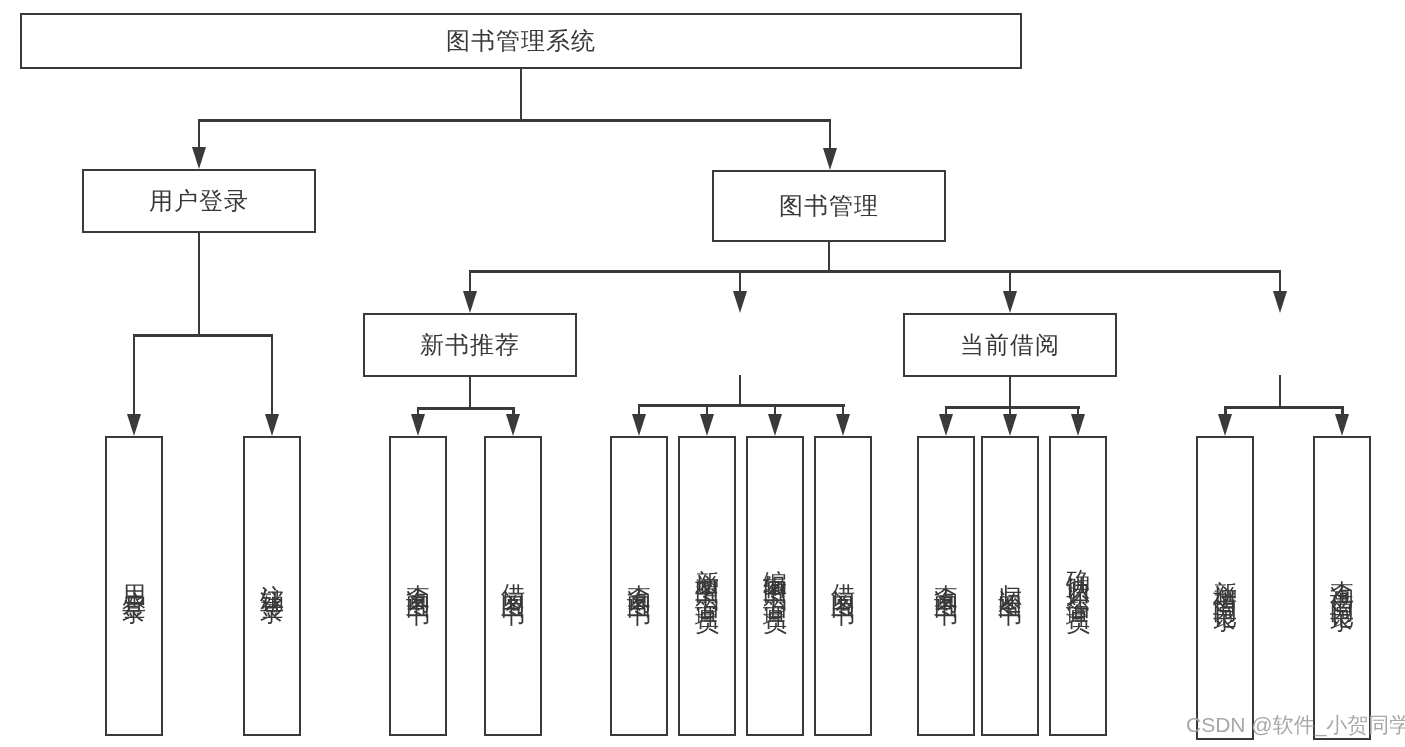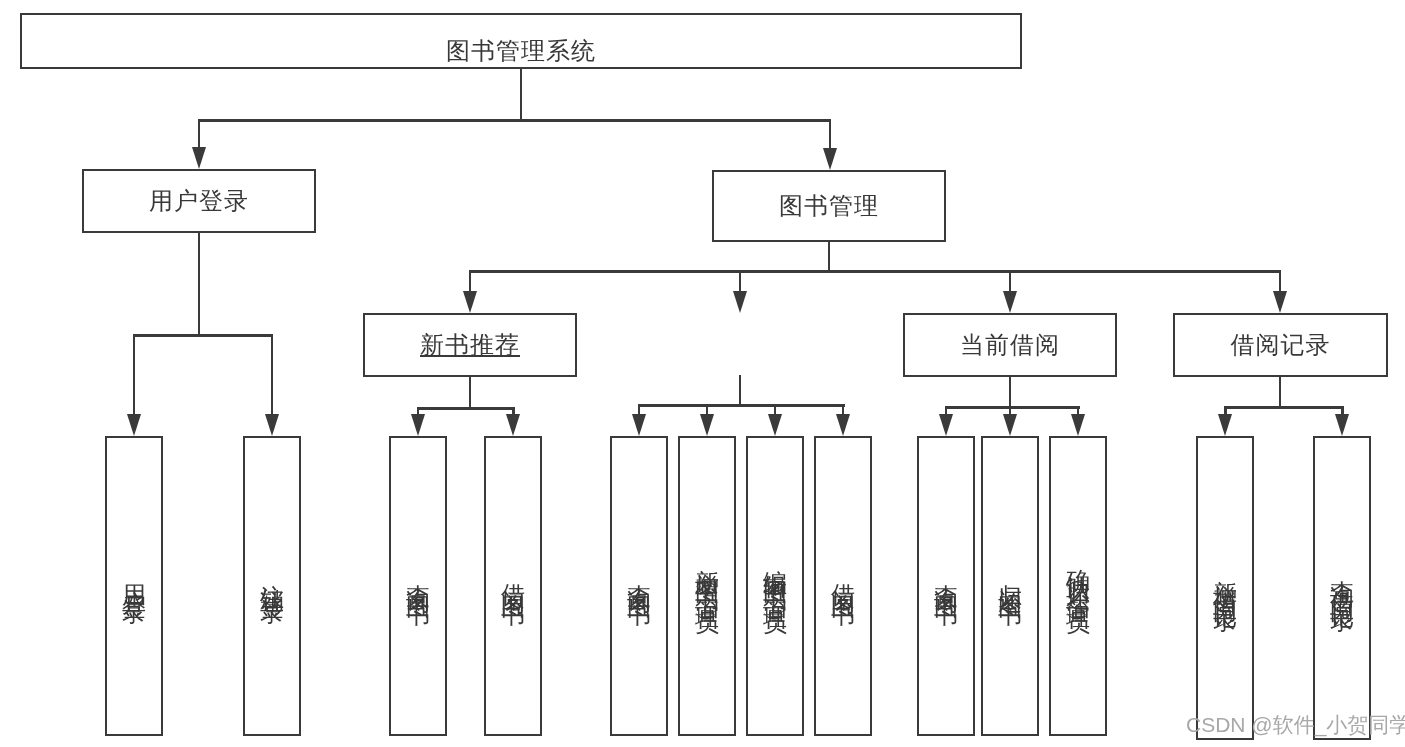--- a/index.html
+++ b/index.html
@@ -99,39 +99,36 @@
   <div class="line vline" style="left:1076.75px; top:406px; height:11px;"></div>
   <div class="arrow" style="left:1070.5px; top:414px;"></div>
 
   <div class="line vline" style="left:1278.75px; top:375px; height:33px;"></div>
   <div class="line hline" style="left:1224px; top:406px; width:120px;"></div>
   <div class="line vline" style="left:1224px; top:406px; height:11px;"></div>
   <div class="arrow" style="left:1218px; top:414px;"></div>
   <div class="line vline" style="left:1341.25px; top:406px; height:11px;"></div>
   <div class="arrow" style="left:1335px; top:414px;"></div>
 
-  <div class="box" style="left:20px; top:13px; width:1002px; height:56px;align-items:flex-end;">
+  <div class="box" style="left:20px; top:13px; width:1002px; height:56px;">
     <span class="hlabel">图书管理系统</span>
   </div>
 
   <div class="box" style="left:82px; top:169px; width:234px; height:64px;">
     <span class="hlabel">用户登录</span>
   </div>
   <div class="box" style="left:712px; top:170px; width:234px; height:72px;">
     <span class="hlabel">图书管理</span>
   </div>
 
-  <div class="box" style="left:363px; top:313px; width:214px; height:64px;text-decoration:underline;">
+  <div class="box" style="left:363px; top:313px; width:214px; height:64px;">
     <span class="hlabel">新书推荐</span>
   </div>
   <div class="box" style="left:903px; top:313px; width:214px; height:64px;font-family:Liberation Mono, monospace;">
     <span class="hlabel">当前借阅</span>
-  </div>
-  <div class="box" style="left:1173px; top:313px; width:215px; height:64px;">
-    <span class="hlabel">借阅记录</span>
   </div>
 
   <div class="box vbox" style="left:105px;">
     <span class="vtext">用户登录</span>
   </div>
   <div class="box vbox" style="left:243px;">
     <span class="vtext">注销登录</span>
   </div>
 
   <div class="box vbox" style="left:389px;">

